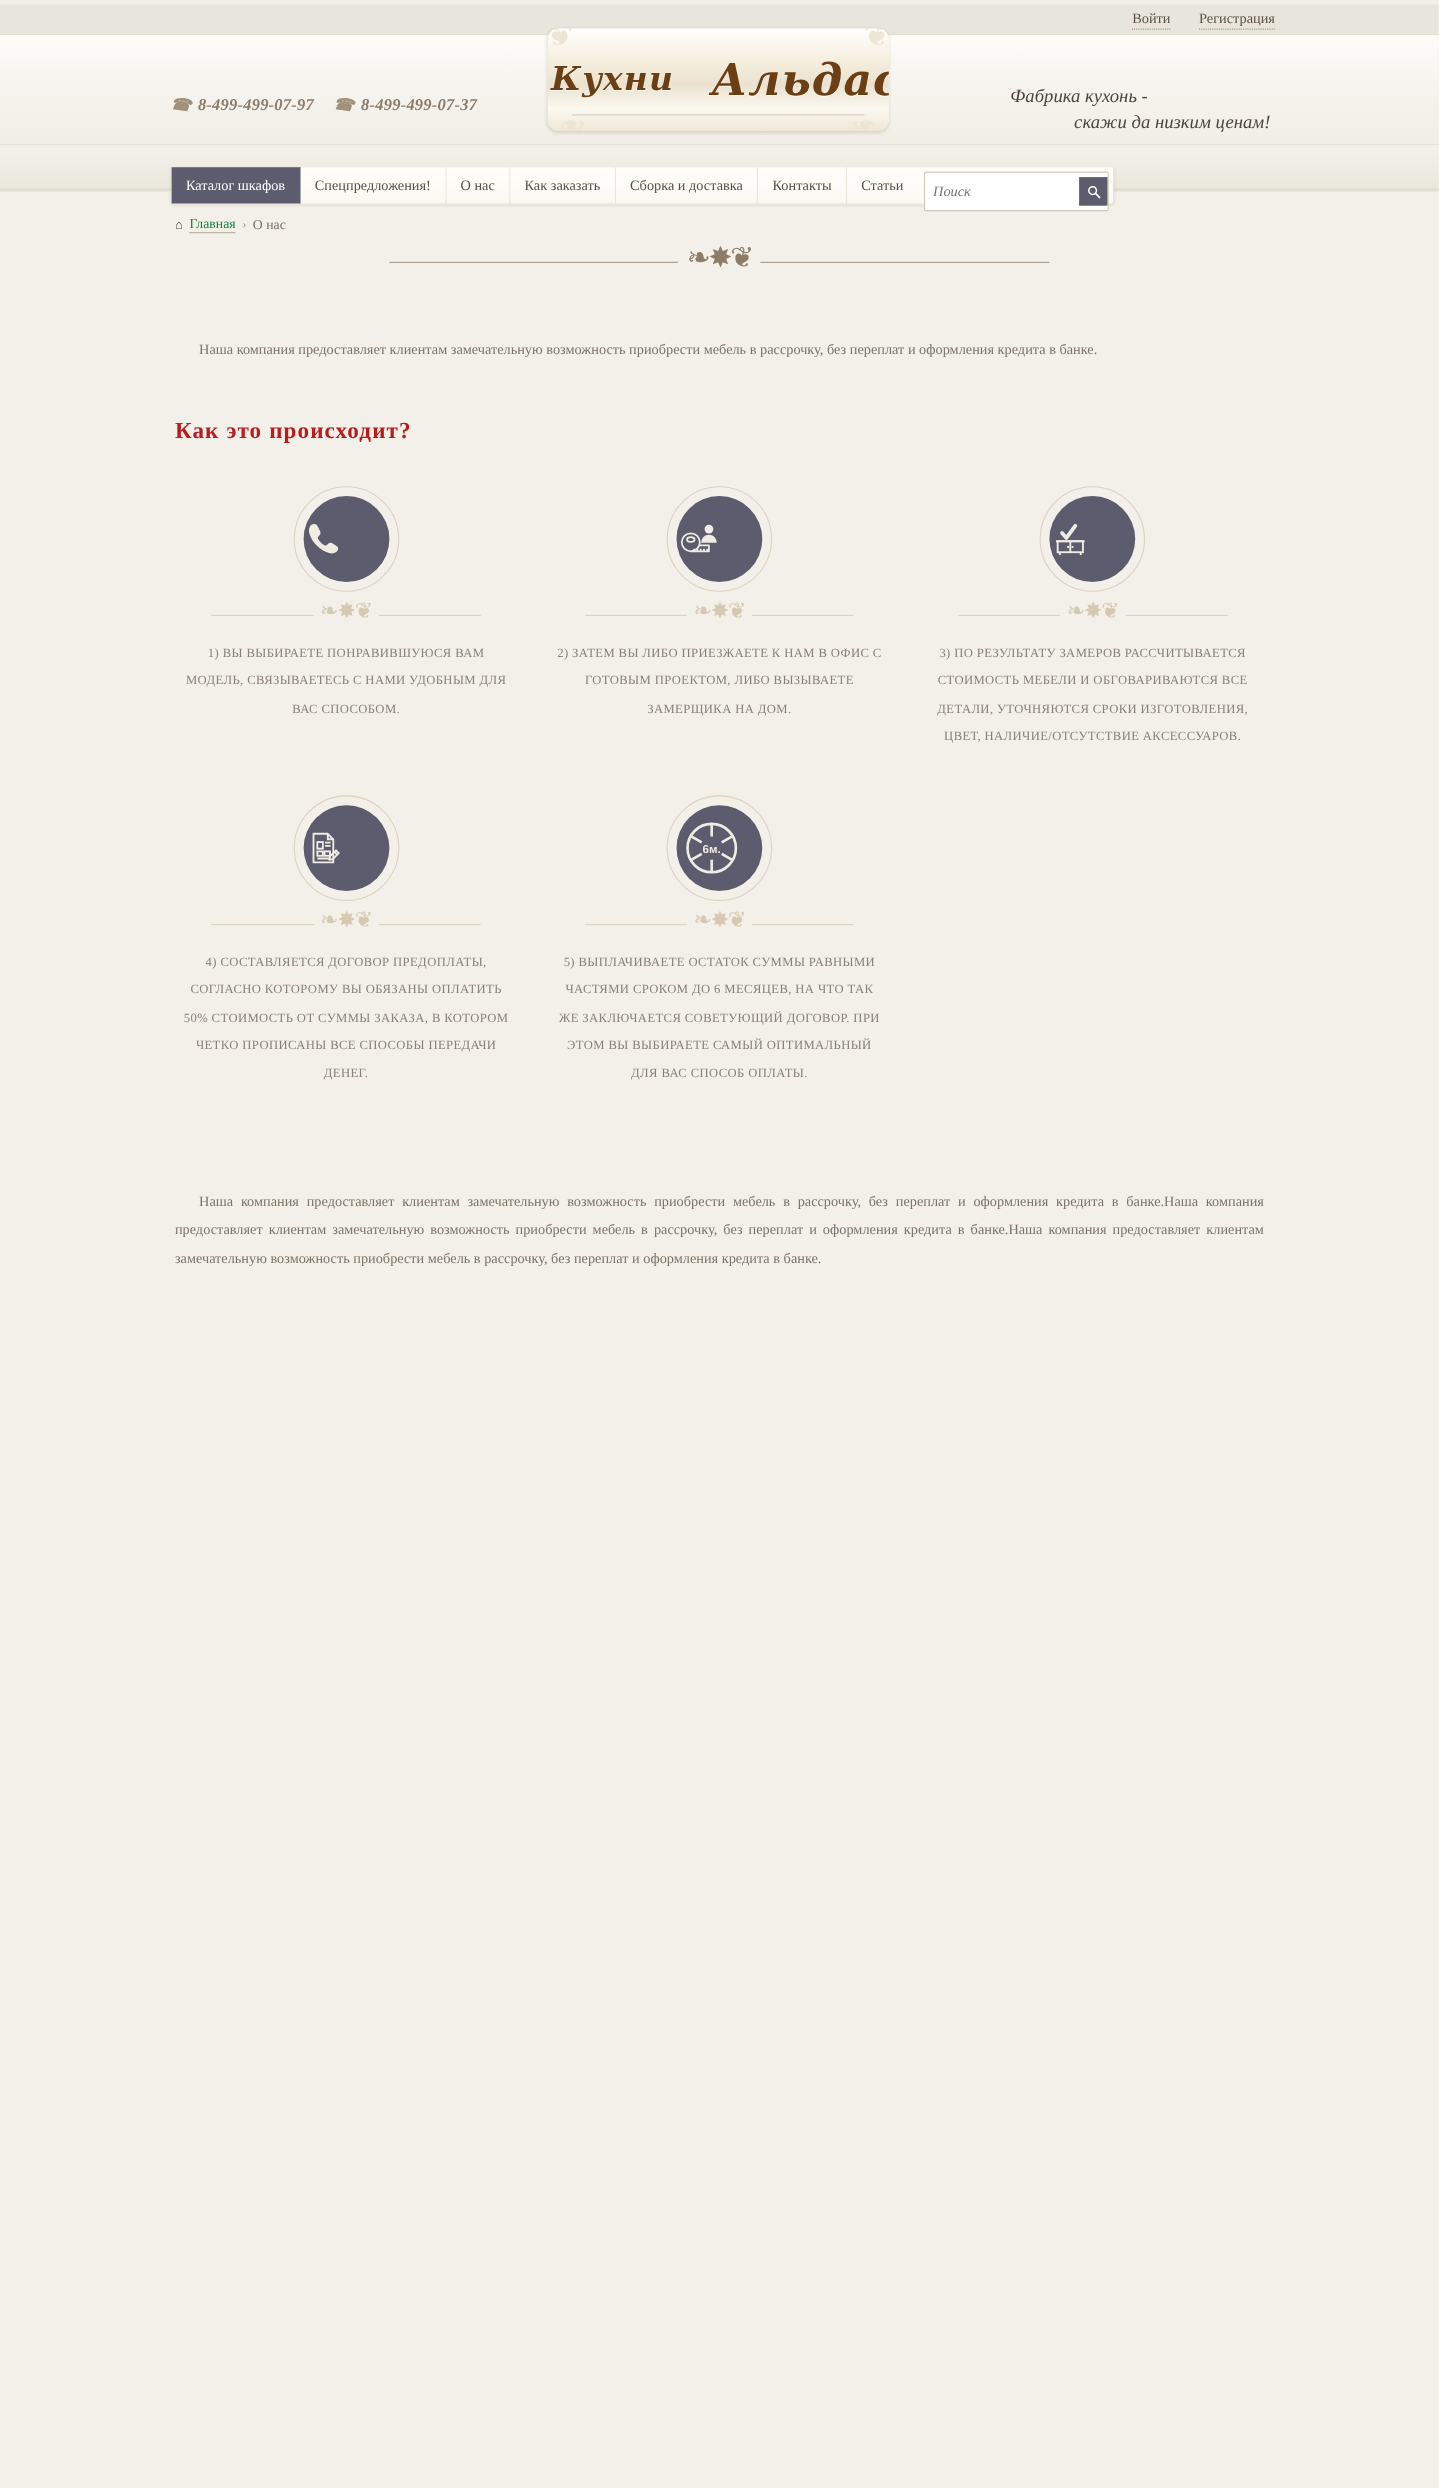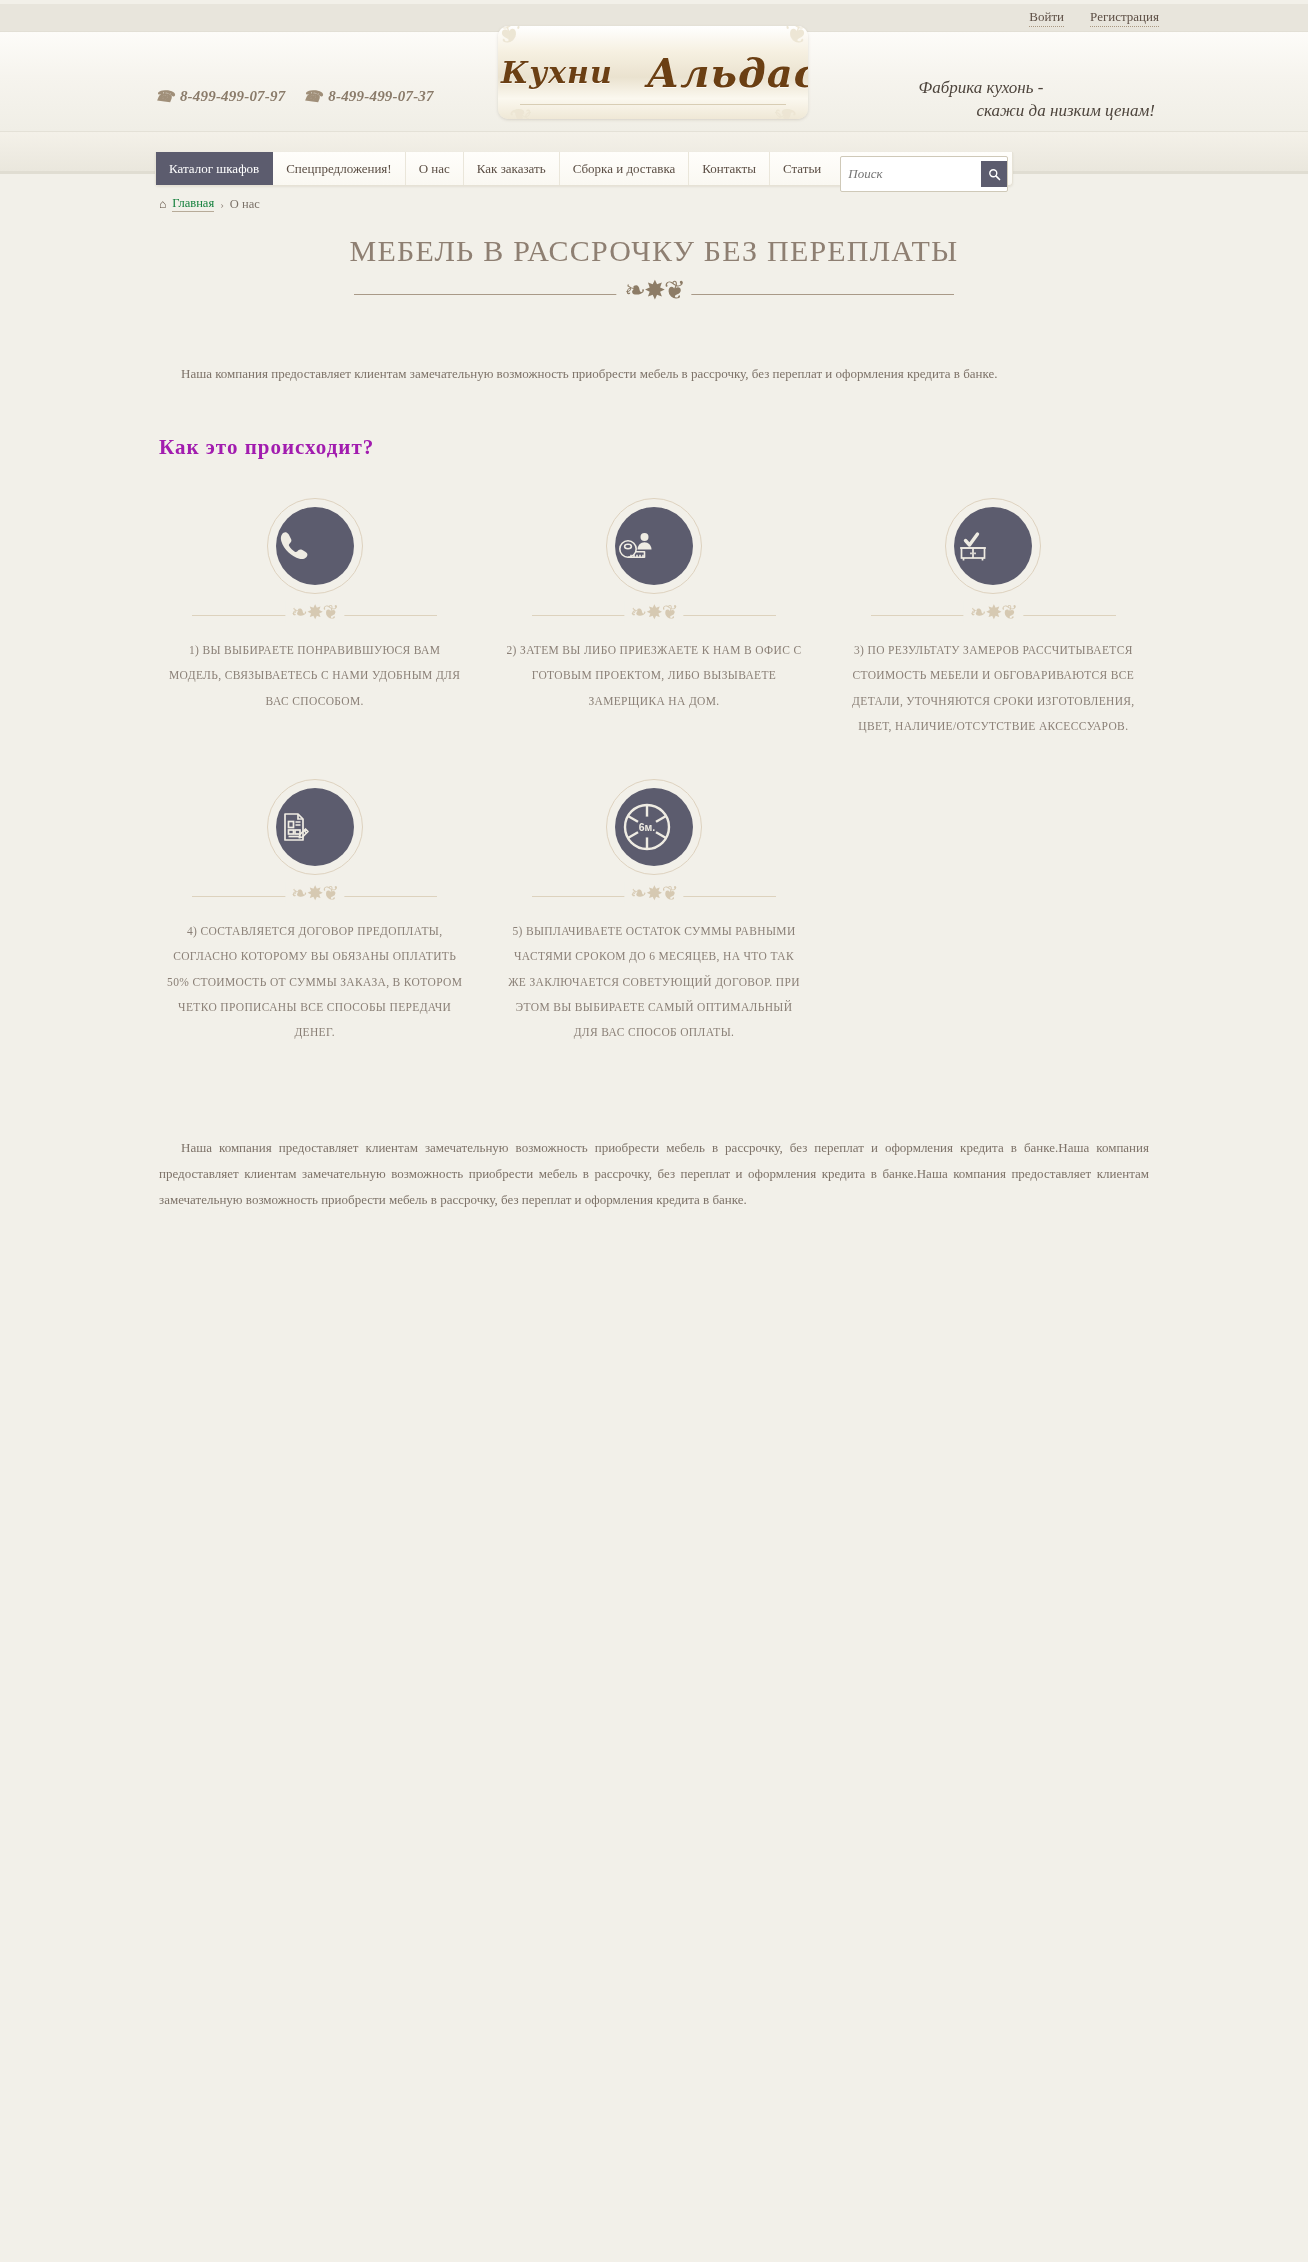--- a/index.html
+++ b/index.html
@@ -210,21 +210,21 @@
     font-size:13px; line-height:2.0;
     color:#7d7268;
     padding:40px 4px 0 4px;
     text-indent:22px;
   }
 
   .h2{
     font-family:"Liberation Serif", serif;
     font-weight:bold;
     font-size:21px; letter-spacing:1px;
-    color:#a21caf;
+    color:#b91c1c;
     margin:48px 0 0 4px;
   }
 
   
   .steps{
     display:grid;
     grid-template-columns:repeat(3,1fr);
     column-gap:20px;
     row-gap:0;
     margin-top:30px;
@@ -354,21 +354,20 @@
 
 <div class="page">
 
   <div class="breadcrumb">
     <span class="homeicon">⌂</span>
     <a href="#">Главная</a>
     <span class="sep">›</span>
     <span class="current">О нас</span>
   </div>
 
-  <h1 class="pagetitle">МЕБЕЛЬ В РАССРОЧКУ БЕЗ ПЕРЕПЛАТЫ</h1>
 
   <div class="title-div">
     <span class="line"></span>
     <span class="mid">❧✸❦</span>
   </div>
 
   <p class="intro">Наша компания предоставляет клиентам замечательную возможность приобрести мебель в рассрочку, без переплат и оформления кредита в банке.</p>
 
   <h2 class="h2">Как это происходит?</h2>
 

